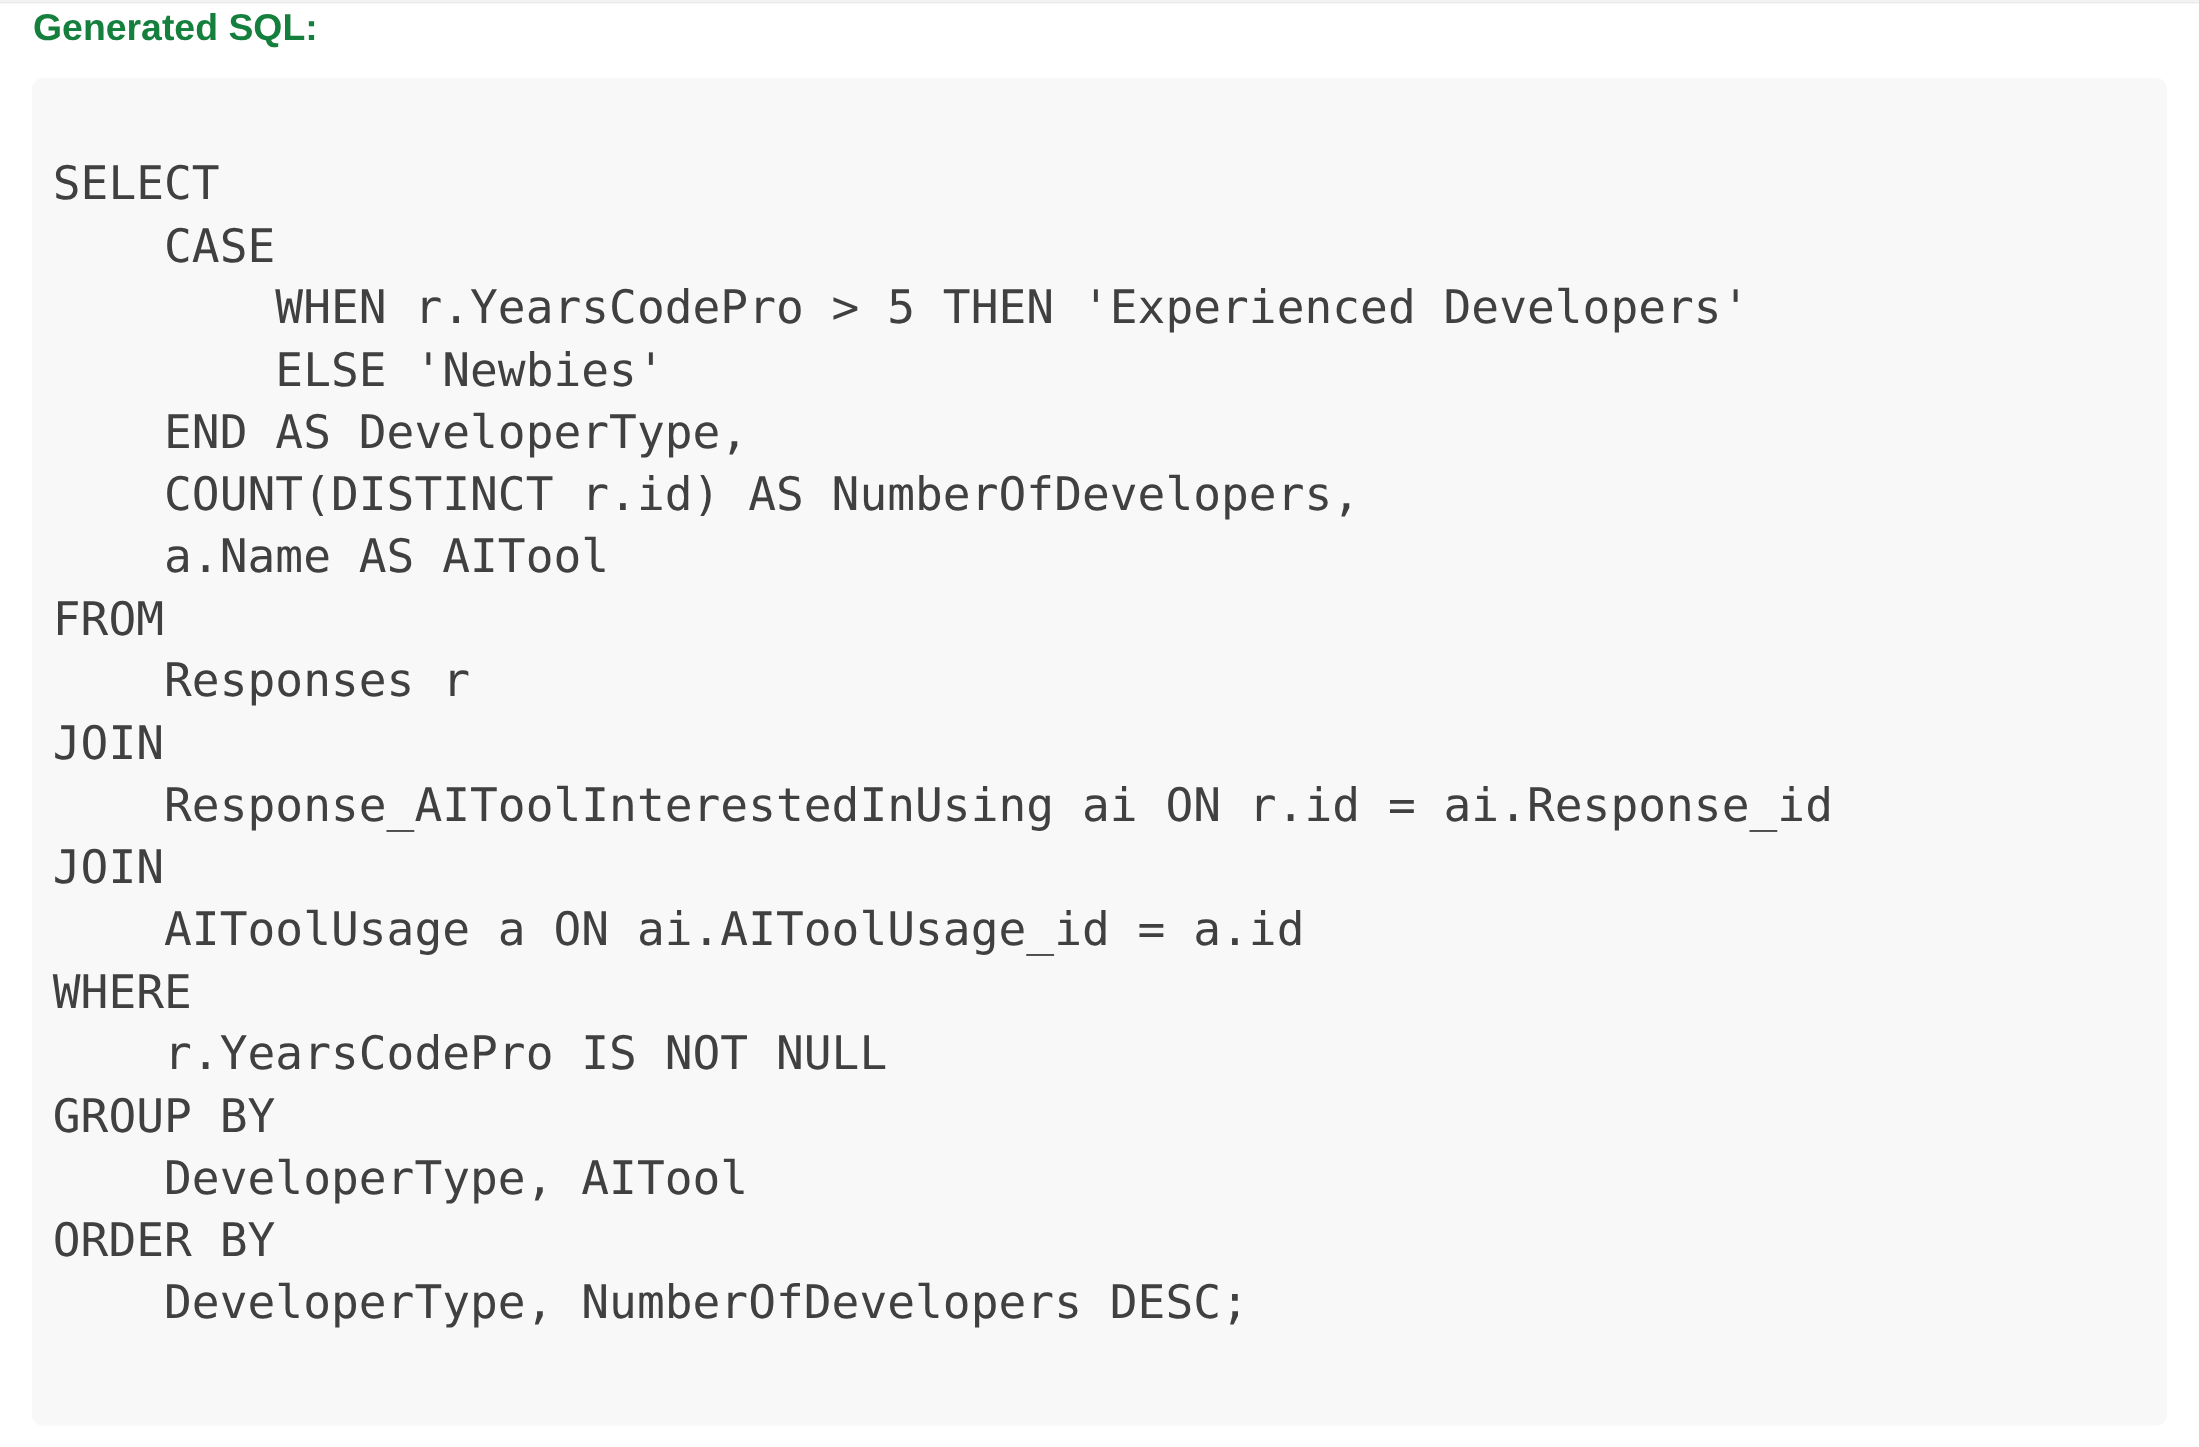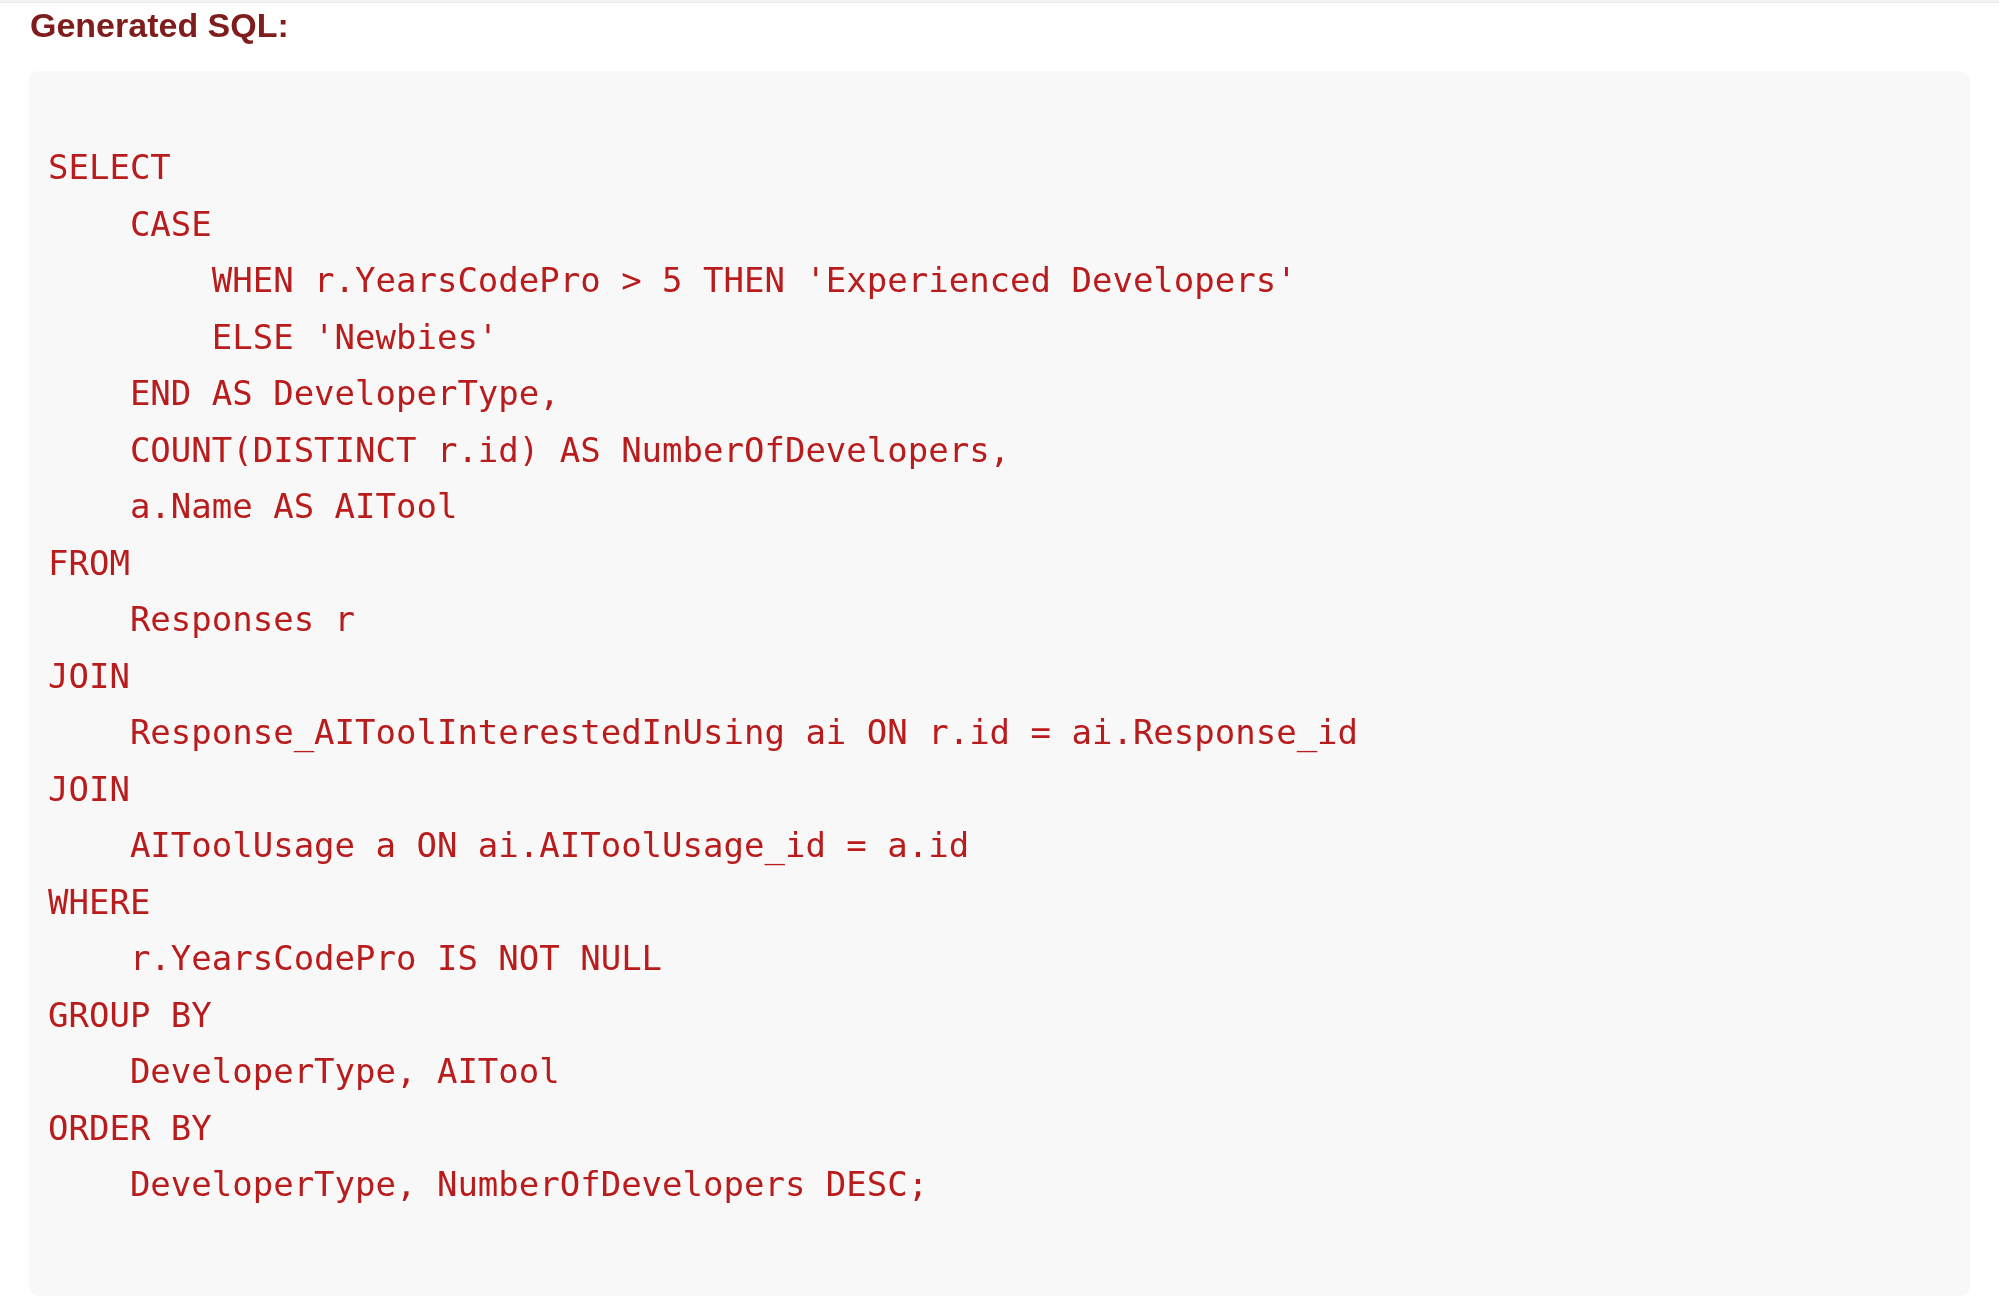--- a/index.html
+++ b/index.html
@@ -19,39 +19,39 @@
     box-sizing: border-box;
   }
   .content {
     padding: 0 29px;
   }
   .page-heading {
     margin: 2px 0 0 1px;
     font-size: 34px;
     line-height: 40px;
     font-weight: 700;
-    color: #7f1d1d;
+    color: #15803d;
     letter-spacing: 0px;
   }
   .code-card {
     margin-top: 26px;
     background: #f8f8f8;
     border-radius: 10px;
     width: 1941px;
     height: 1225px;
     box-sizing: border-box;
     overflow: hidden;
   }
   .code-card pre {
     margin: 0;
     padding: 68px 20px 83px 19px;
     font-family: "DejaVu Sans Mono", "Liberation Mono", monospace;
-    font-size: 34px;
+    font-size: 42px;
     line-height: 56.5px;
-    color: #b91c1c;
+    color: #404040;
     white-space: pre;
     tab-size: 4;
   }
 </style>
 </head>
 <body>
 
 <div class="top-strip"></div>
 
 <div class="content">

